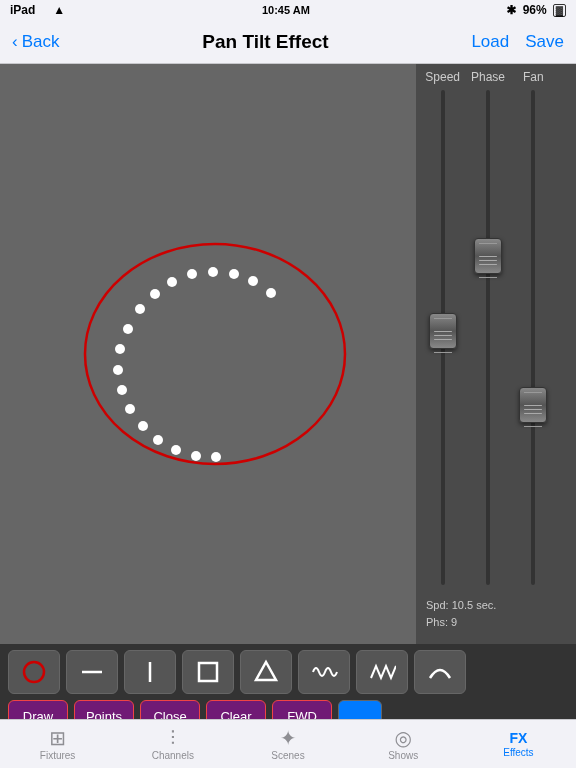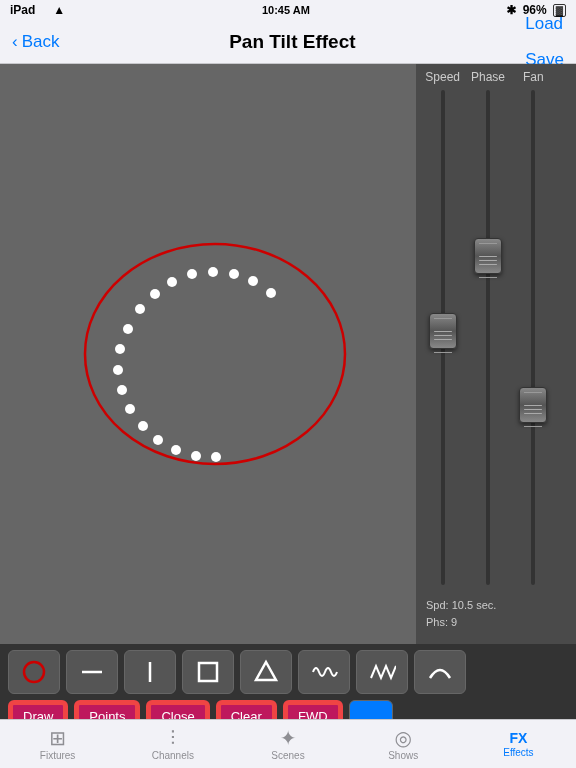--- a/index.html
+++ b/index.html
@@ -47,21 +47,20 @@
       cursor: pointer;
     }
     .nav-title {
       font-size: 19px;
       font-weight: 600;
       color: #000;
     }
     .nav-actions {
       display: flex;
       gap: 16px;
-      flex-direction: column;
     }
     .nav-btn {
       color: #007AFF;
       font-size: 17px;
       cursor: pointer;
     }
 
     
     #main-content {
       width: 576px;
@@ -206,22 +205,22 @@
     }
 
     .action-buttons {
       display: flex;
       gap: 6px;
       align-items: center;
     }
 
     .action-btn {
       height: 32px;
-      background: #be185d;
-      border: 5px solid #ef4444;
+      background: #701a75;
+      border: 1px solid #ef4444;
       border-radius: 6px;
       color: #fff;
       font-size: 13px;
       display: flex;
       align-items: center;
       justify-content: center;
       cursor: pointer;
       padding: 0 10px;
       min-width: 60px;
     }

